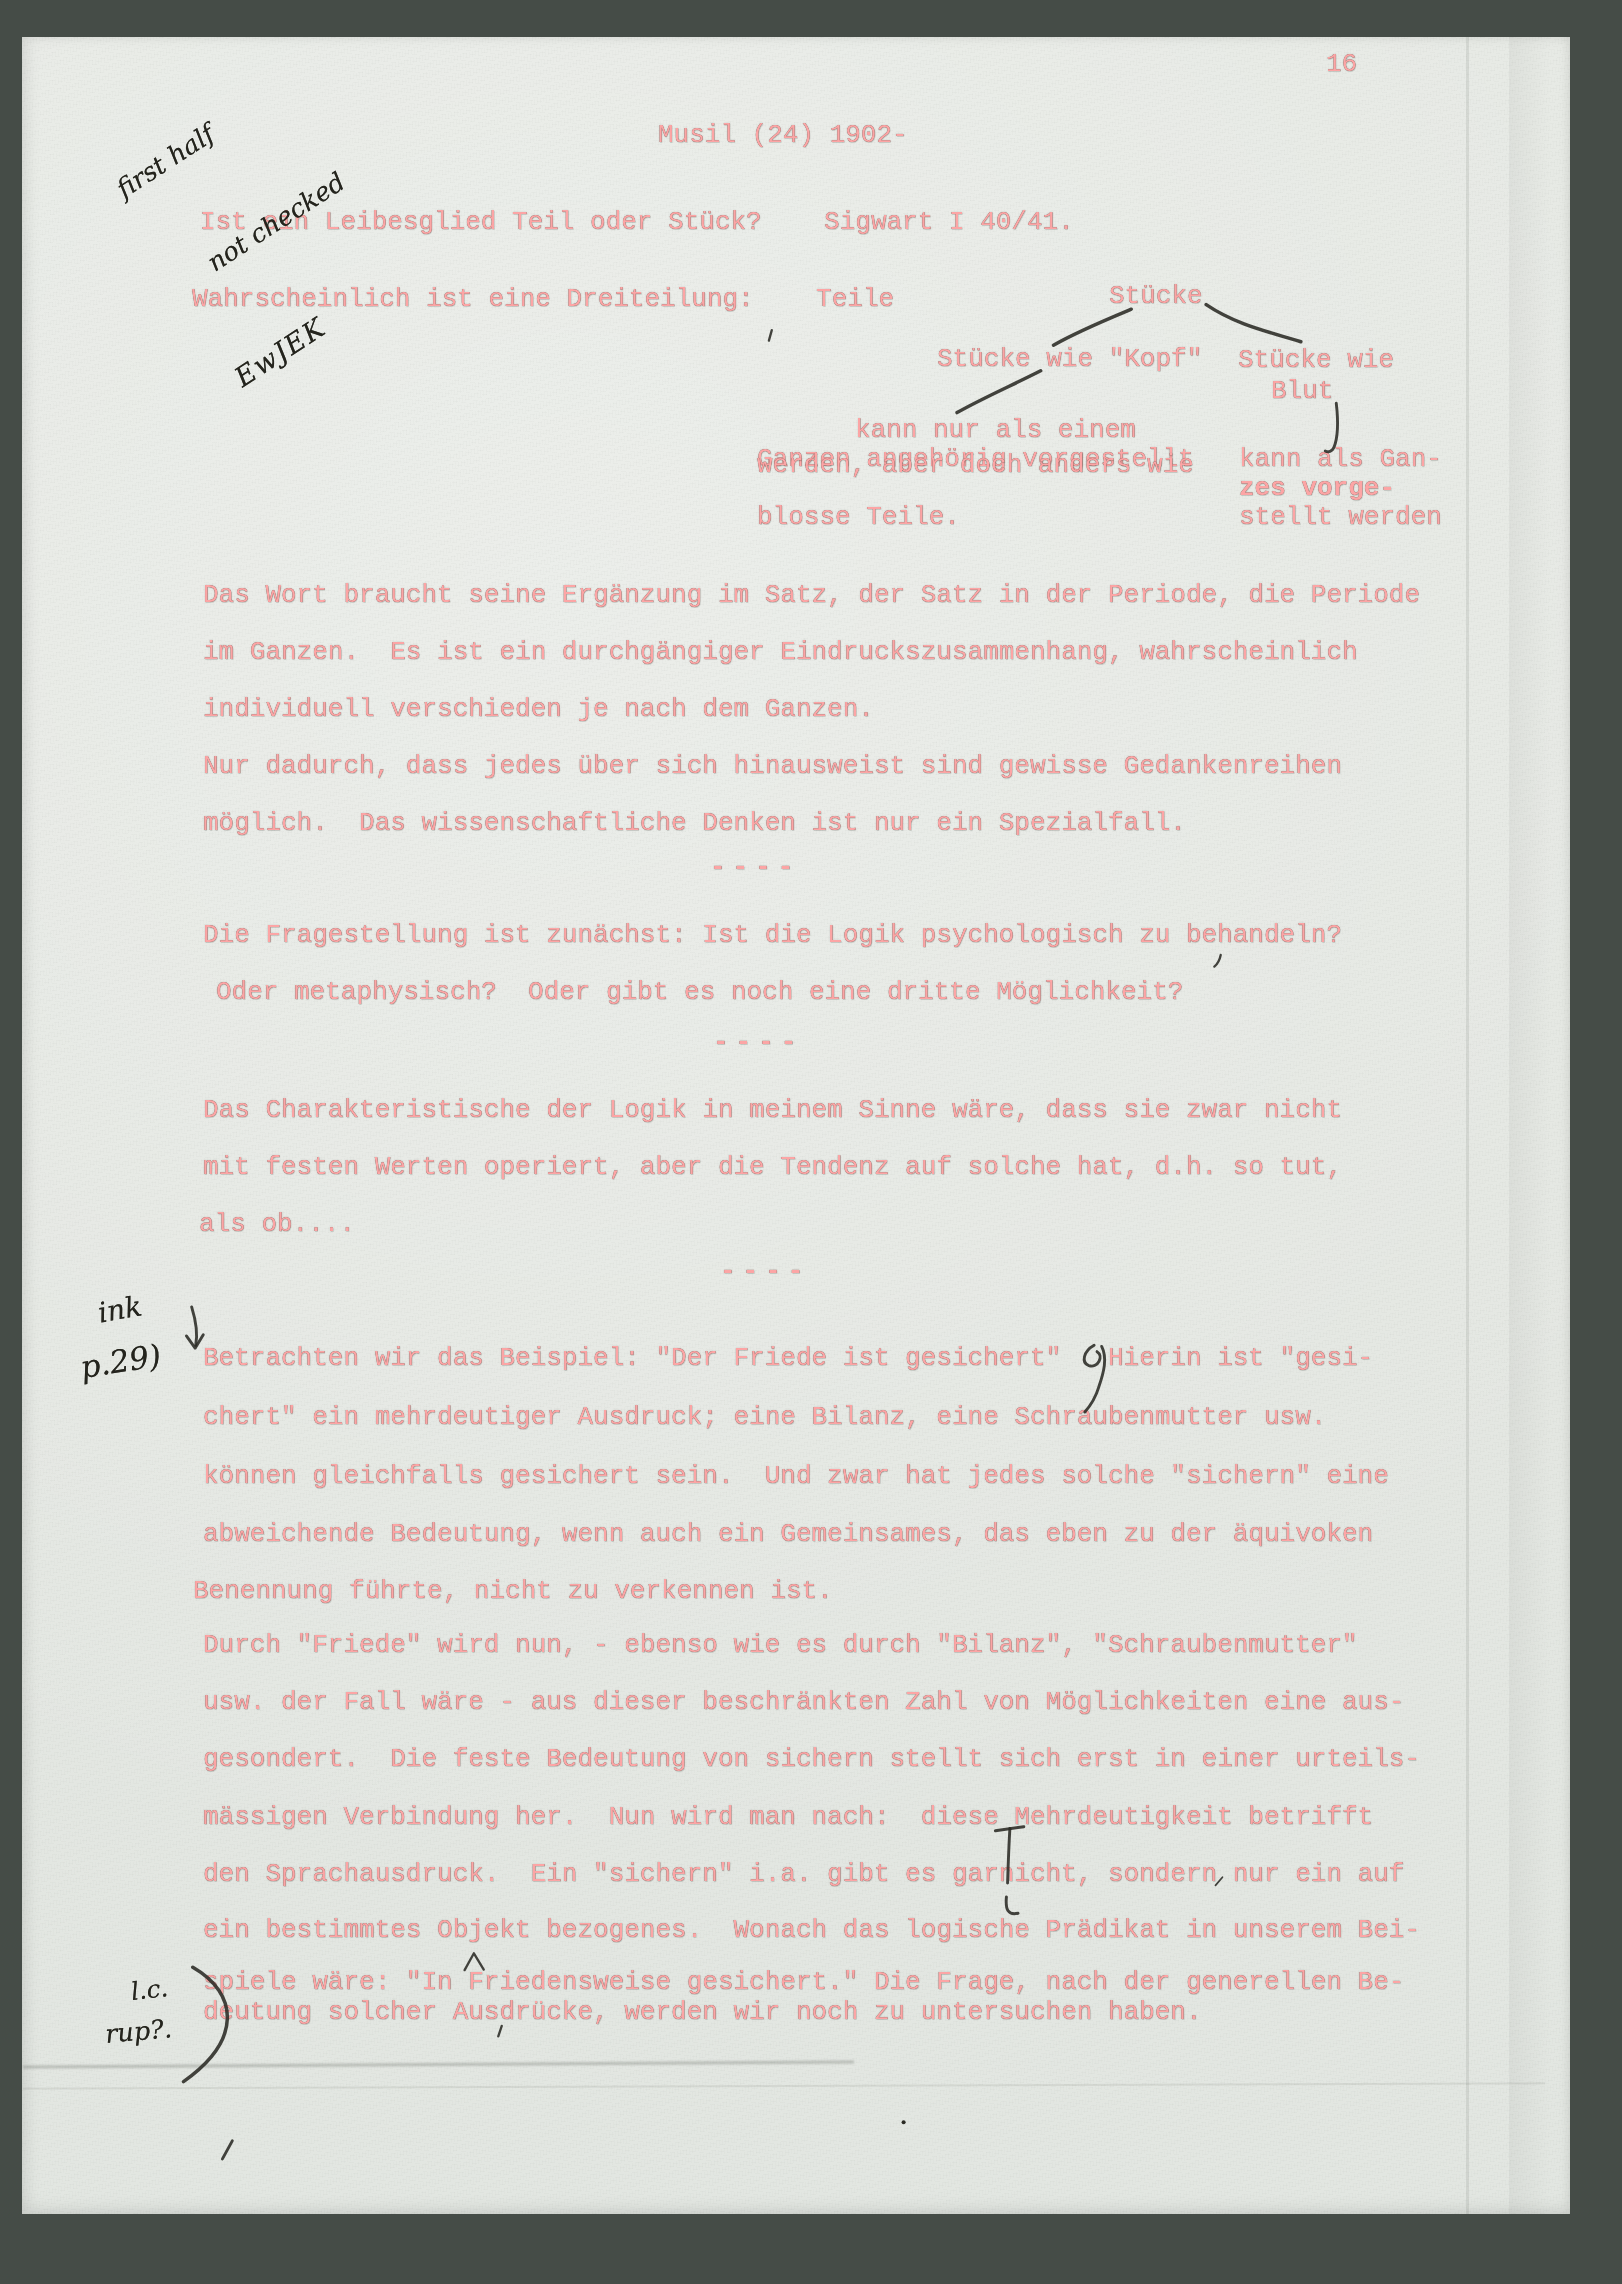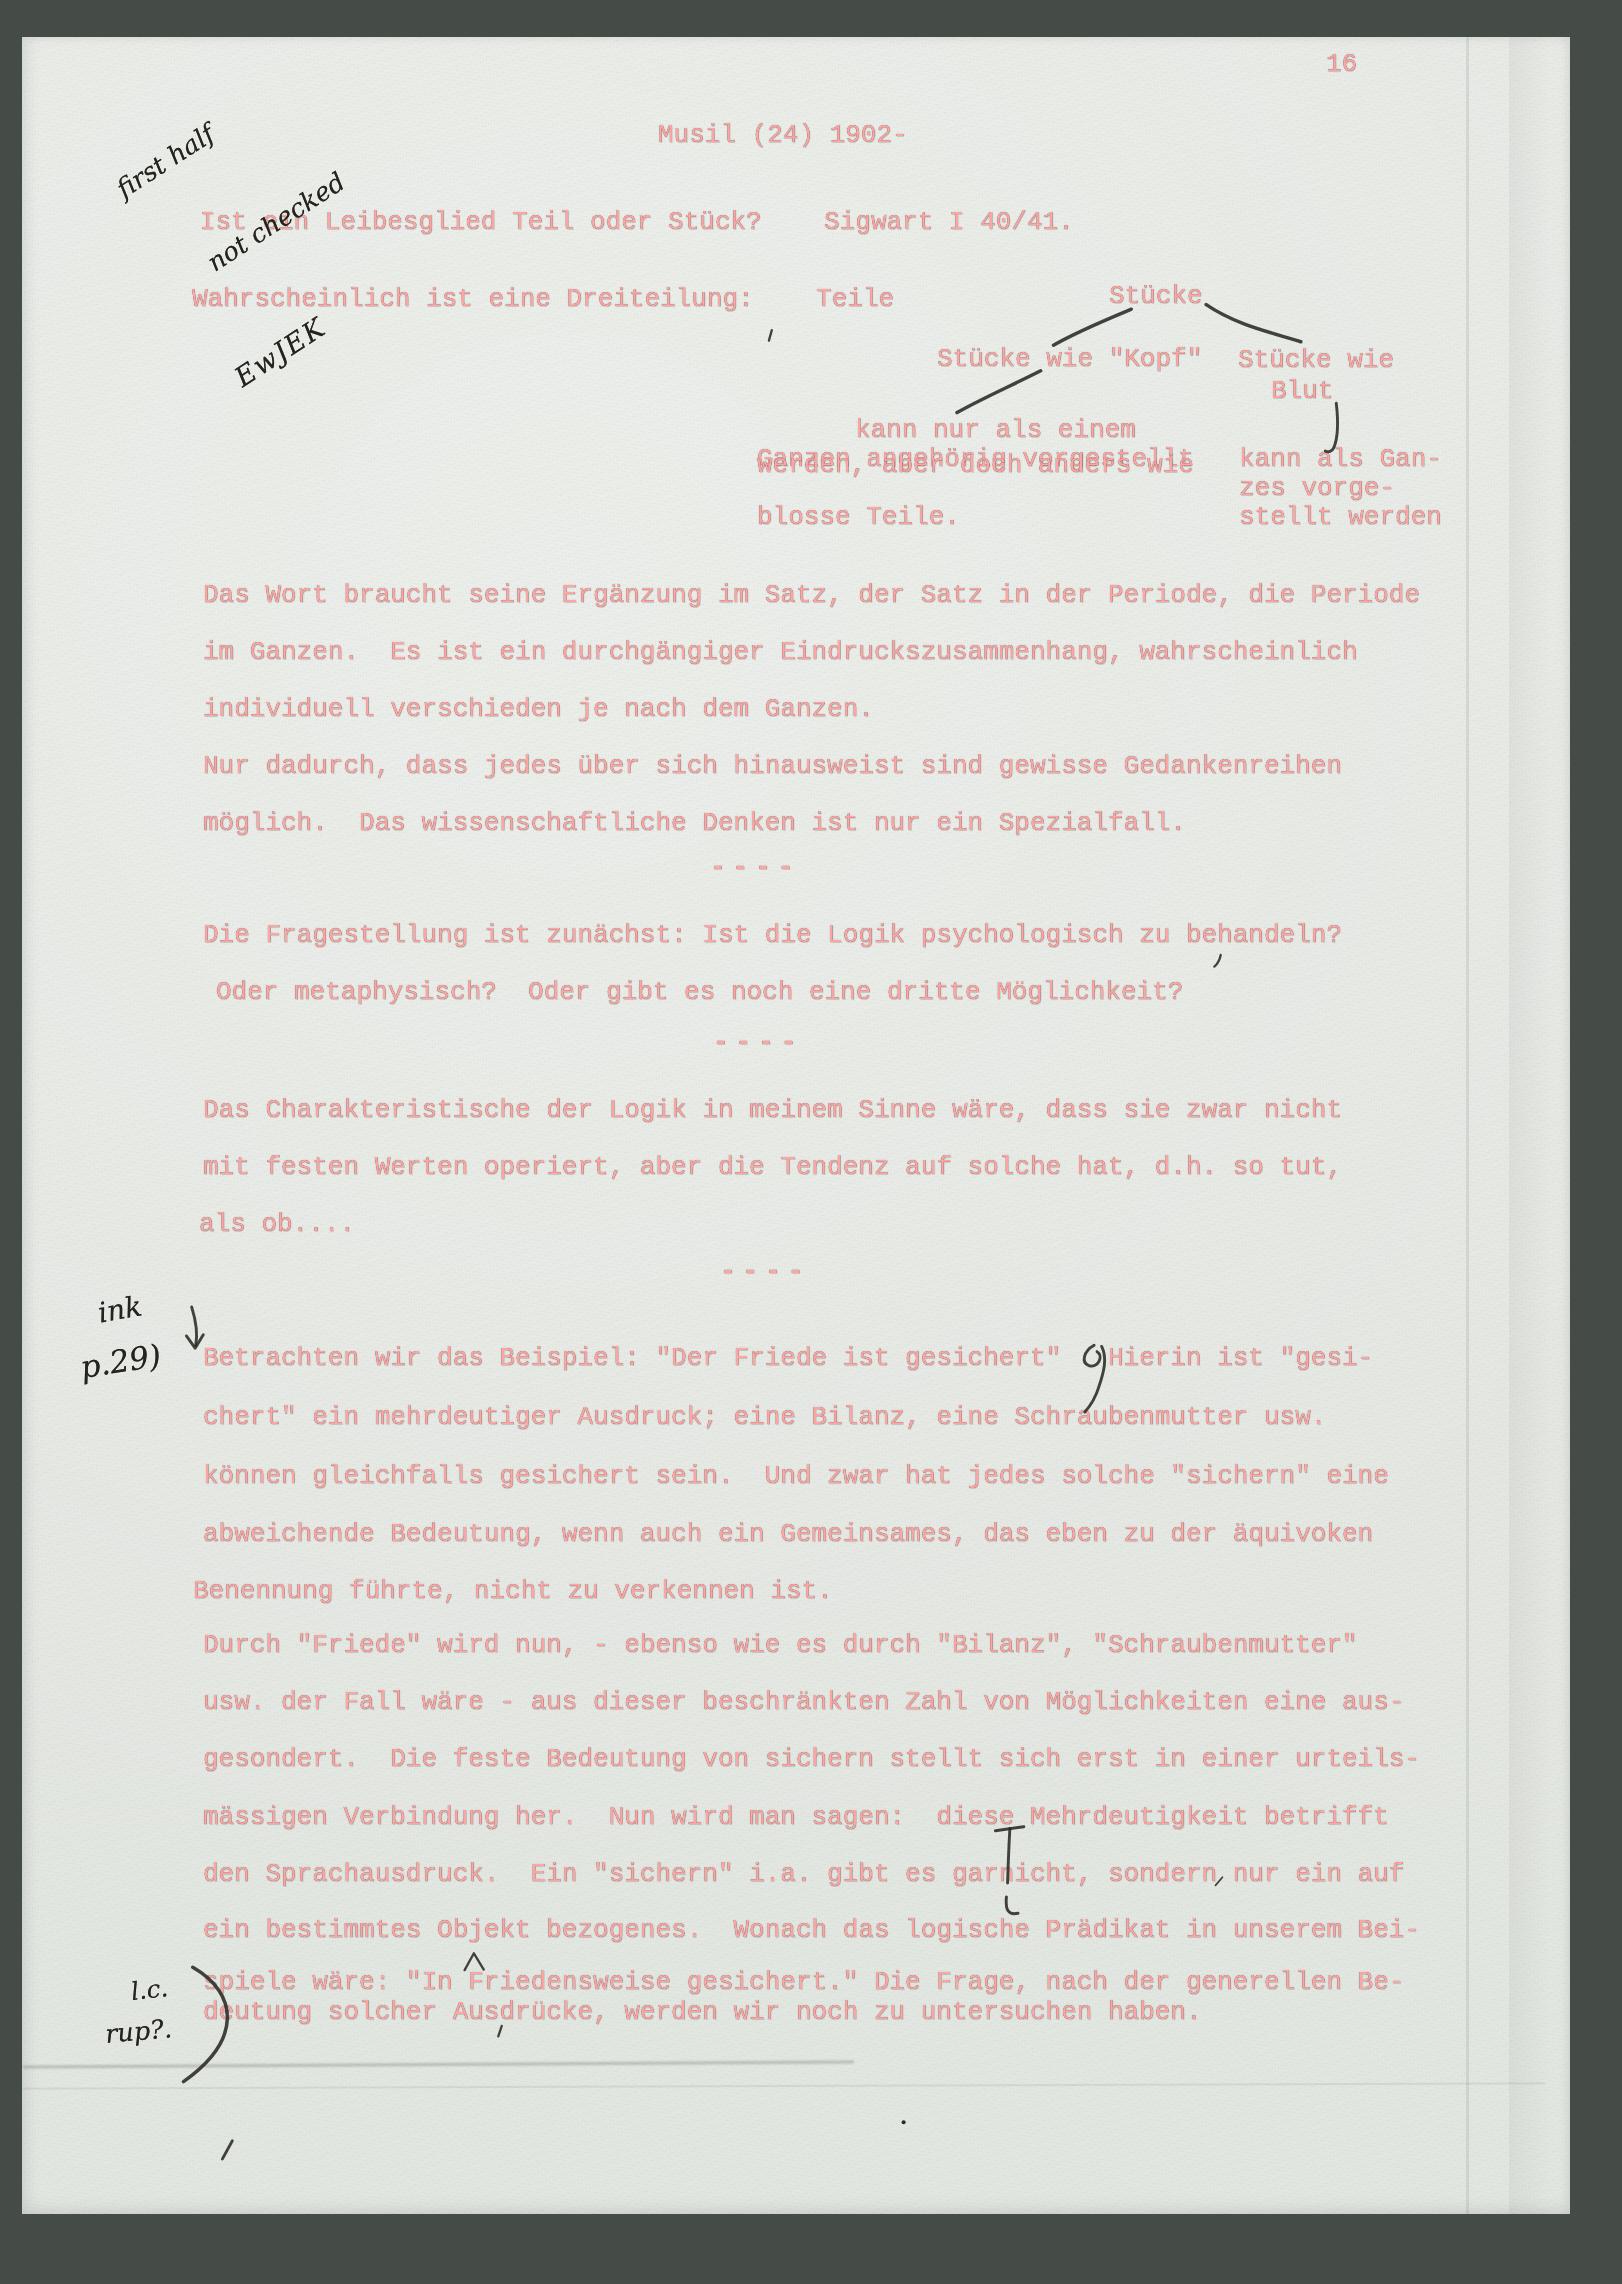--- a/index.html
+++ b/index.html
@@ -66,21 +66,21 @@
 <div class="typed" style="left:192px;top:286px;">Wahrscheinlich ist eine Dreiteilung:    Teile</div>
 
 <div class="typed" style="left:1109px;top:283px;">Stücke</div>
 <div class="typed" style="left:937px;top:346px;">Stücke wie "Kopf"</div>
 <div class="typed" style="left:1238px;top:347px;">Stücke wie</div>
 <div class="typed" style="left:1271px;top:378px;">Blut</div>
 <div class="typed" style="left:855px;top:417px;">kann nur als einem</div>
 <div class="typed" style="left:757px;top:446px;">Ganzen angehörig vorgestellt</div>
 <div class="typed" style="left:1239px;top:446px;">kann als Gan-</div>
 <div class="typed" style="left:757px;top:452px;">werden, aber doch anders wie</div>
-<div class="typed" style="left:1239px;top:475px;">zes vorge-</div>
+<div class="typed" style="left:1239px;top:475px;font-weight:bold;">zes vorge-</div>
 <div class="typed" style="left:757px;top:504px;">blosse Teile.</div>
 <div class="typed" style="left:1239px;top:504px;">stellt werden</div>
 
 <div class="typed" style="left:203px;top:582px;">Das Wort braucht seine Ergänzung im Satz, der Satz in der Periode, die Periode</div>
 <div class="typed" style="left:203px;top:639px;">im Ganzen.  Es ist ein durchgängiger Eindruckszusammenhang, wahrscheinlich</div>
 <div class="typed" style="left:203px;top:696px;">individuell verschieden je nach dem Ganzen.</div>
 <div class="typed" style="left:203px;top:753px;">Nur dadurch, dass jedes über sich hinausweist sind gewisse Gedankenreihen</div>
 <div class="typed" style="left:203px;top:810px;">möglich.  Das wissenschaftliche Denken ist nur ein Spezialfall.</div>
 
 <div class="typed divider" style="left:710px;top:854px;">----</div>
@@ -97,21 +97,21 @@
 <div class="typed divider" style="left:720px;top:1258px;">----</div>
 
 <div class="typed" style="left:203px;top:1345px;">Betrachten wir das Beispiel: "Der Friede ist gesichert"   Hierin ist "gesi-</div>
 <div class="typed" style="left:203px;top:1404px;">chert" ein mehrdeutiger Ausdruck; eine Bilanz, eine Schraubenmutter usw.</div>
 <div class="typed" style="left:203px;top:1463px;">können gleichfalls gesichert sein.  Und zwar hat jedes solche "sichern" eine</div>
 <div class="typed" style="left:203px;top:1521px;">abweichende Bedeutung, wenn auch ein Gemeinsames, das eben zu der äquivoken</div>
 <div class="typed" style="left:193px;top:1578px;">Benennung führte, nicht zu verkennen ist.</div>
 <div class="typed" style="left:203px;top:1632px;">Durch "Friede" wird nun, - ebenso wie es durch "Bilanz", "Schraubenmutter"</div>
 <div class="typed" style="left:203px;top:1689px;">usw. der Fall wäre - aus dieser beschränkten Zahl von Möglichkeiten eine aus-</div>
 <div class="typed" style="left:203px;top:1746px;">gesondert.  Die feste Bedeutung von sichern stellt sich erst in einer urteils-</div>
-<div class="typed" style="left:203px;top:1804px;">mässigen Verbindung her.  Nun wird man sagen:  diese Mehrdeutigkeit betrifft</div>
+<div class="typed" style="left:203px;top:1804px;">mässigen Verbindung her.  Nun wird man nach:  diese Mehrdeutigkeit betrifft</div>
 <div class="typed" style="left:203px;top:1861px;">den Sprachausdruck.  Ein "sichern" i.a. gibt es garnicht, sondern nur ein auf</div>
 <div class="typed" style="left:203px;top:1917px;">ein bestimmtes Objekt bezogenes.  Wonach das logische Prädikat in unserem Bei-</div>
 <div class="typed" style="left:203px;top:1969px;">spiele wäre: "In Friedensweise gesichert." Die Frage, nach der generellen Be-</div>
 <div class="typed" style="left:203px;top:1999px;">deutung solcher Ausdrücke, werden wir noch zu untersuchen haben.</div>
 
 <div class="hand corner-note">
   <div class="l1">first half</div>
   <div class="l2">not checked</div>
   <div class="l3">EwJEK</div>
 </div>

